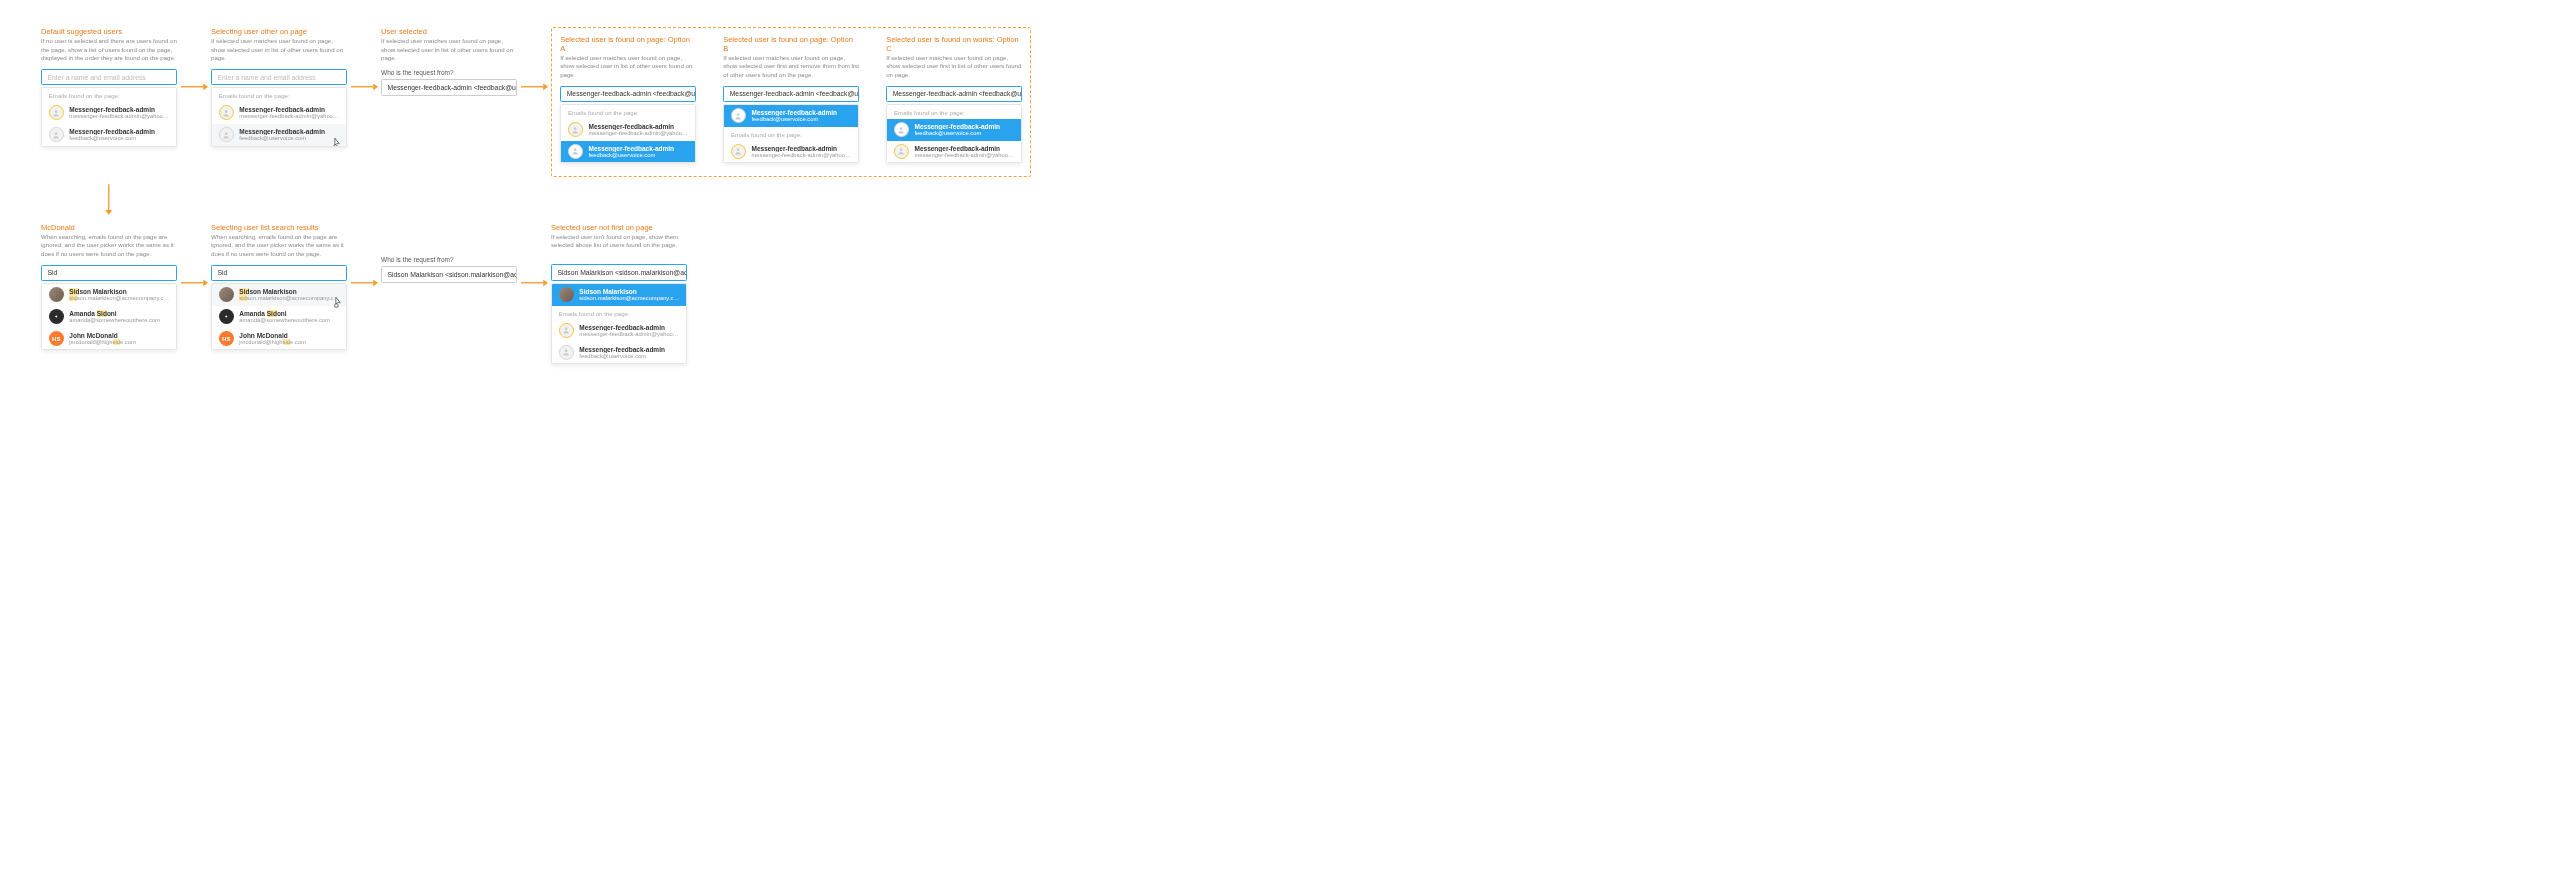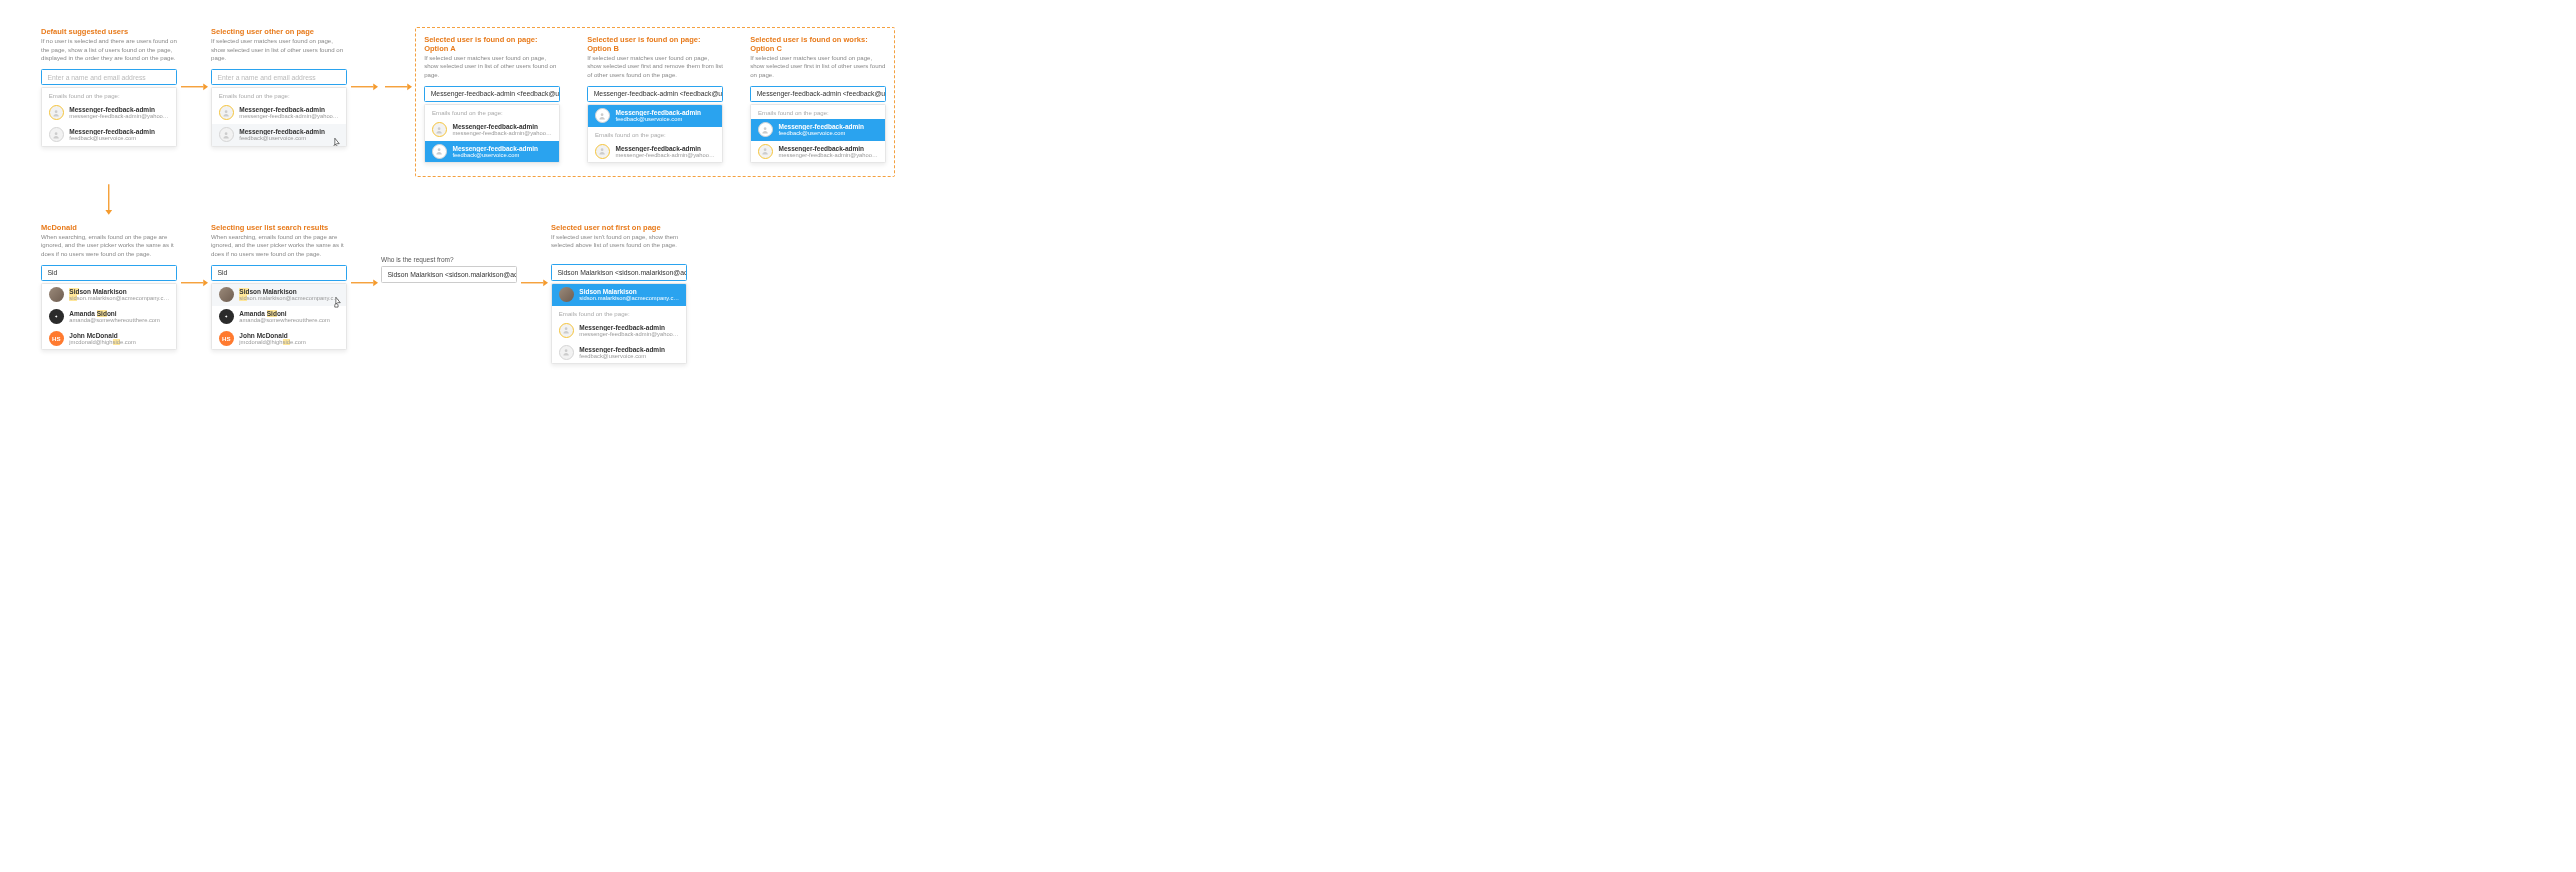--- a/index.html
+++ b/index.html
@@ -32,21 +32,21 @@
   .arrow-col svg { width: 27px; height: 9.5px; }
   .arrow-down {
     width: 136px;
     display: flex;
     justify-content: center;
     padding: 5.5px 0 5.5px 0;
   }
   .arrow-down svg { width: 9.5px; height: 31px; }
   .title {
     color: #e87b1c;
-    font-weight: 700;
+    font-weight: 400;
     font-size: 7.5px;
     margin-bottom: 1.4px;
   }
   .desc {
     font-size: 6.1px;
     color: #888;
     line-height: 1.35;
     margin-bottom: 6.8px;
     min-height: 24.5px;
   }
@@ -212,20 +212,26 @@
     </div>
   </div>
 
   <div class="arrow-col">
       <svg viewBox="0 0 40 14">
         <line x1="0" y1="7" x2="33" y2="7" stroke="#f59b2e" stroke-width="2"></line>
         <polygon points="33,2 40,7 33,12" fill="#f59b2e"></polygon>
       </svg>
     </div>
 
+  <div class="col">
+    <div class="title">User selected</div>
+    <div class="desc">If selected user matches user found on page, show selected user in list of other users found on page.</div>
+    <div class="prompt">Who is the request from?</div>
+    <div class="input" style="border-color:#ccc">Messenger-feedback-admin &lt;feedback@uservoice.com&gt;</div>
+  </div>
 
   <div class="arrow-col">
       <svg viewBox="0 0 40 14">
         <line x1="0" y1="7" x2="33" y2="7" stroke="#f59b2e" stroke-width="2"></line>
         <polygon points="33,2 40,7 33,12" fill="#f59b2e"></polygon>
       </svg>
     </div>
 
   <div class="options-box">
 

